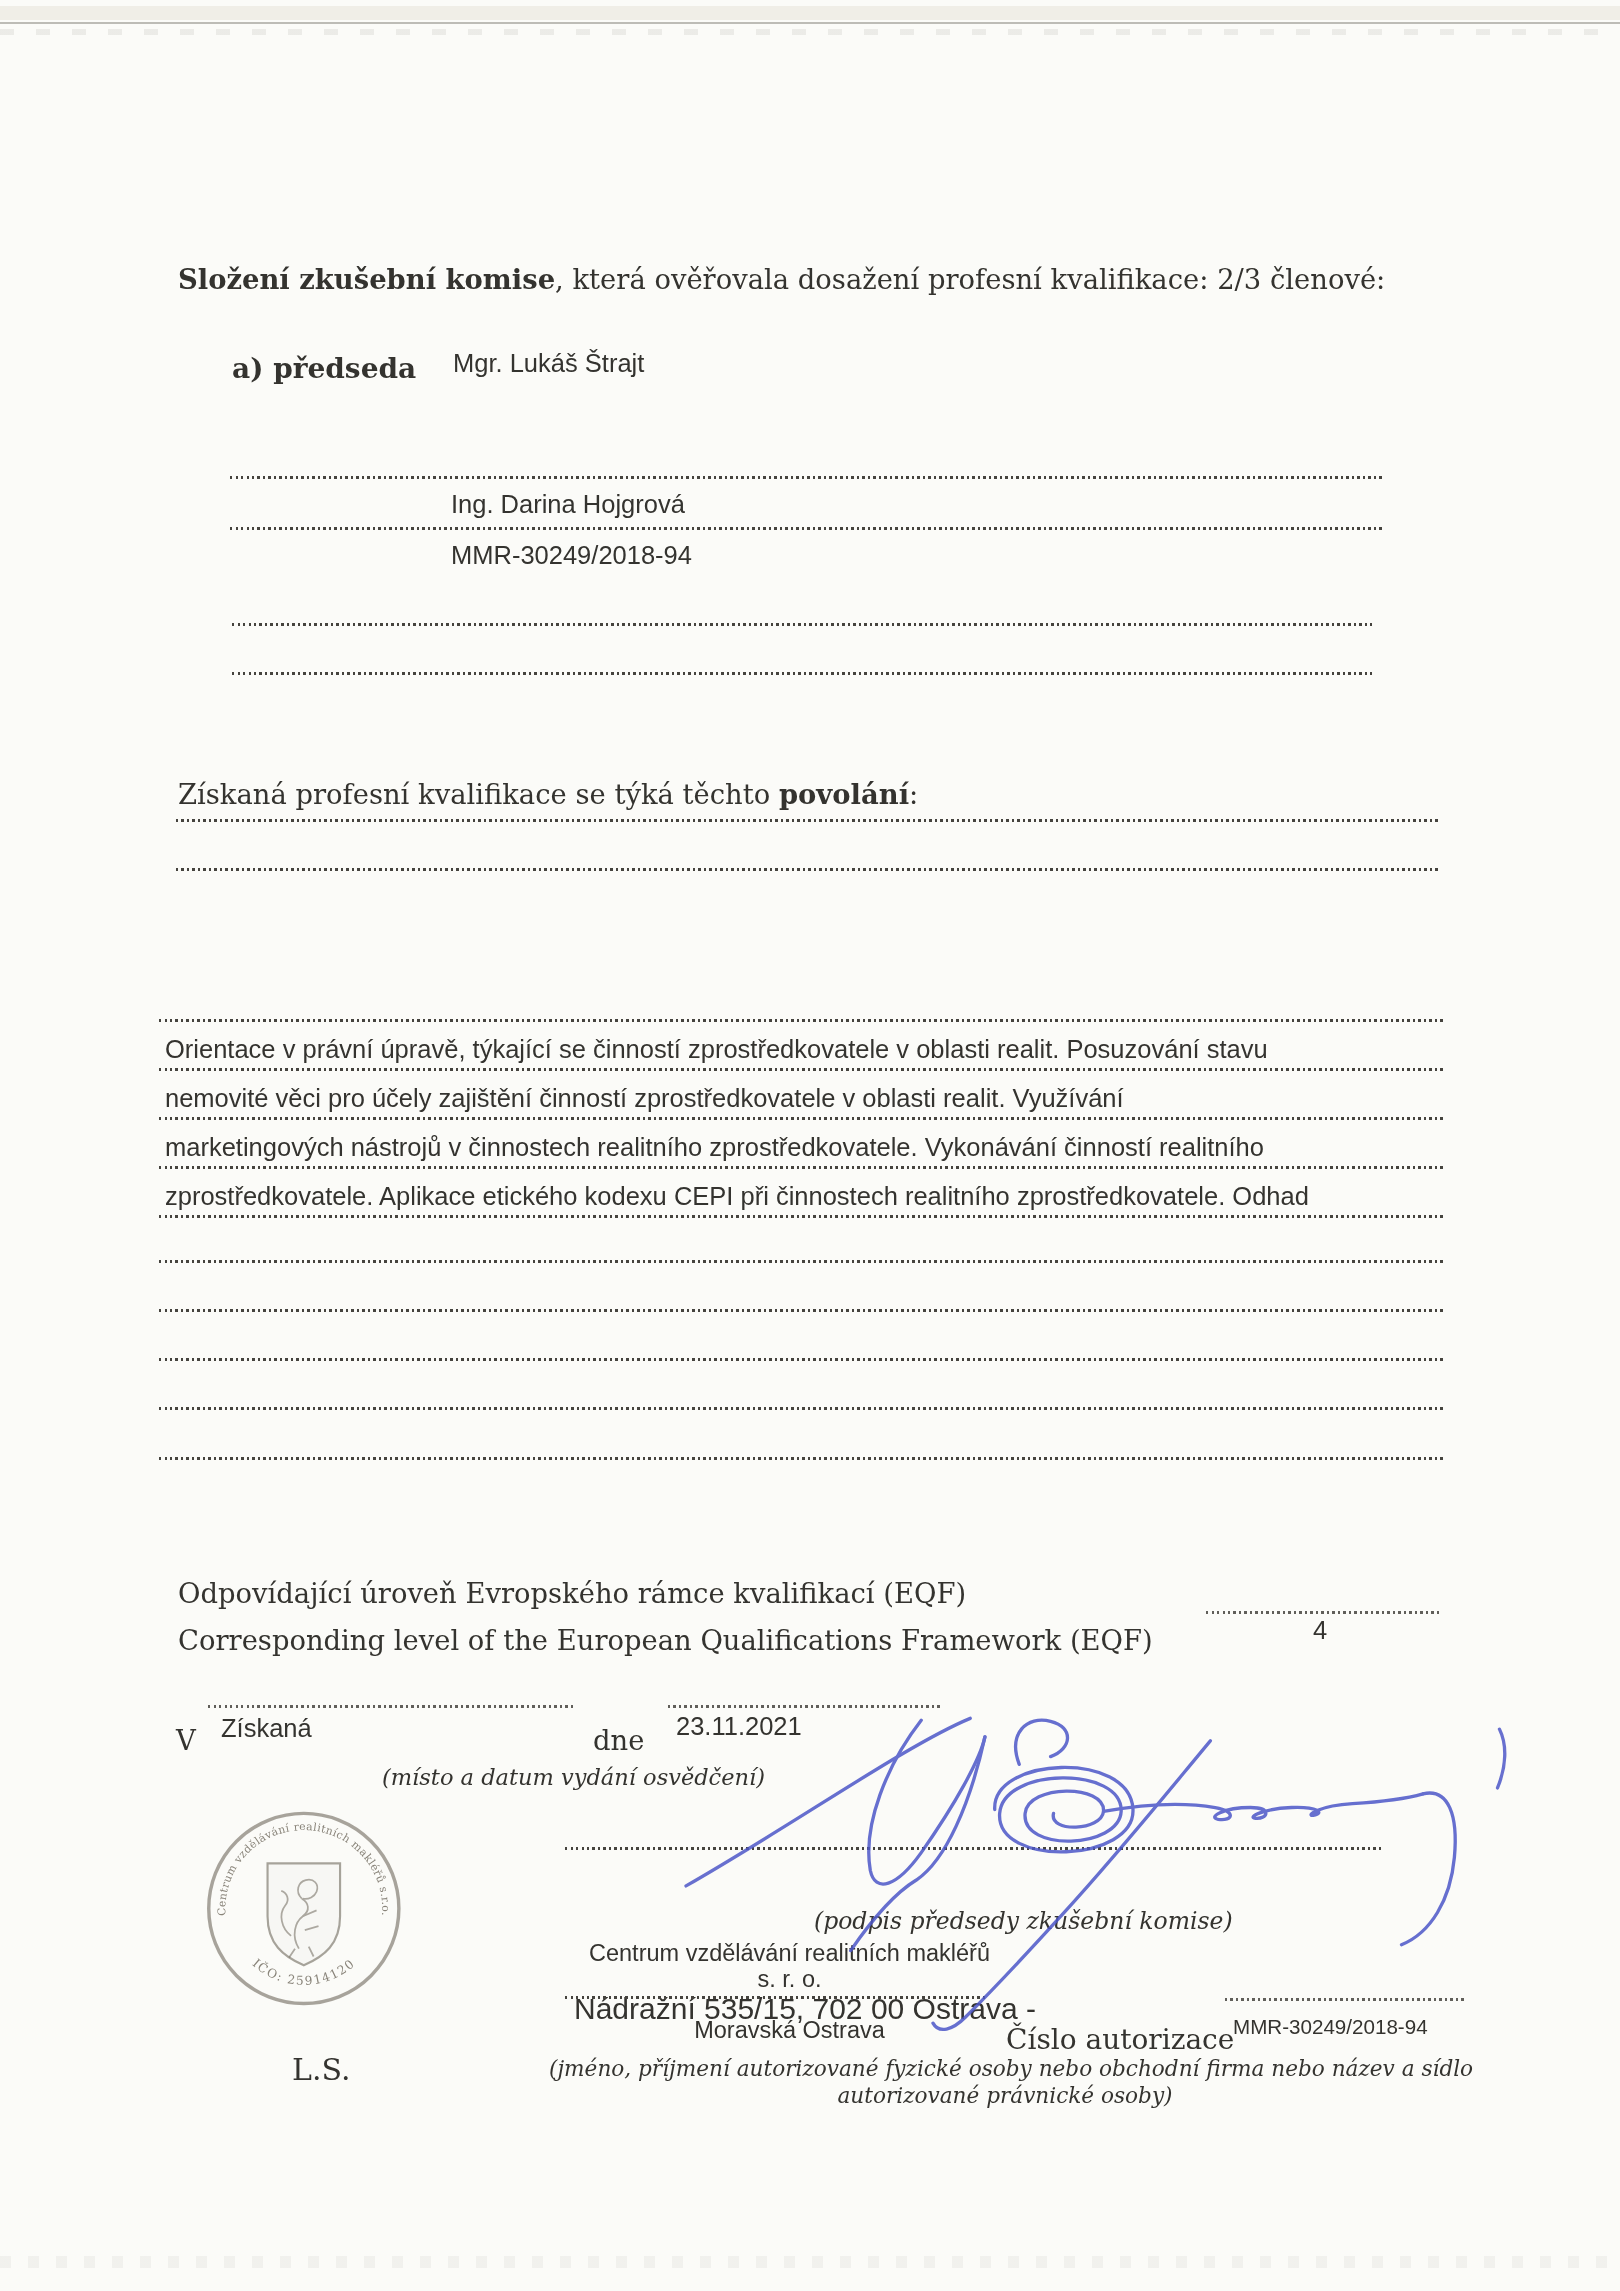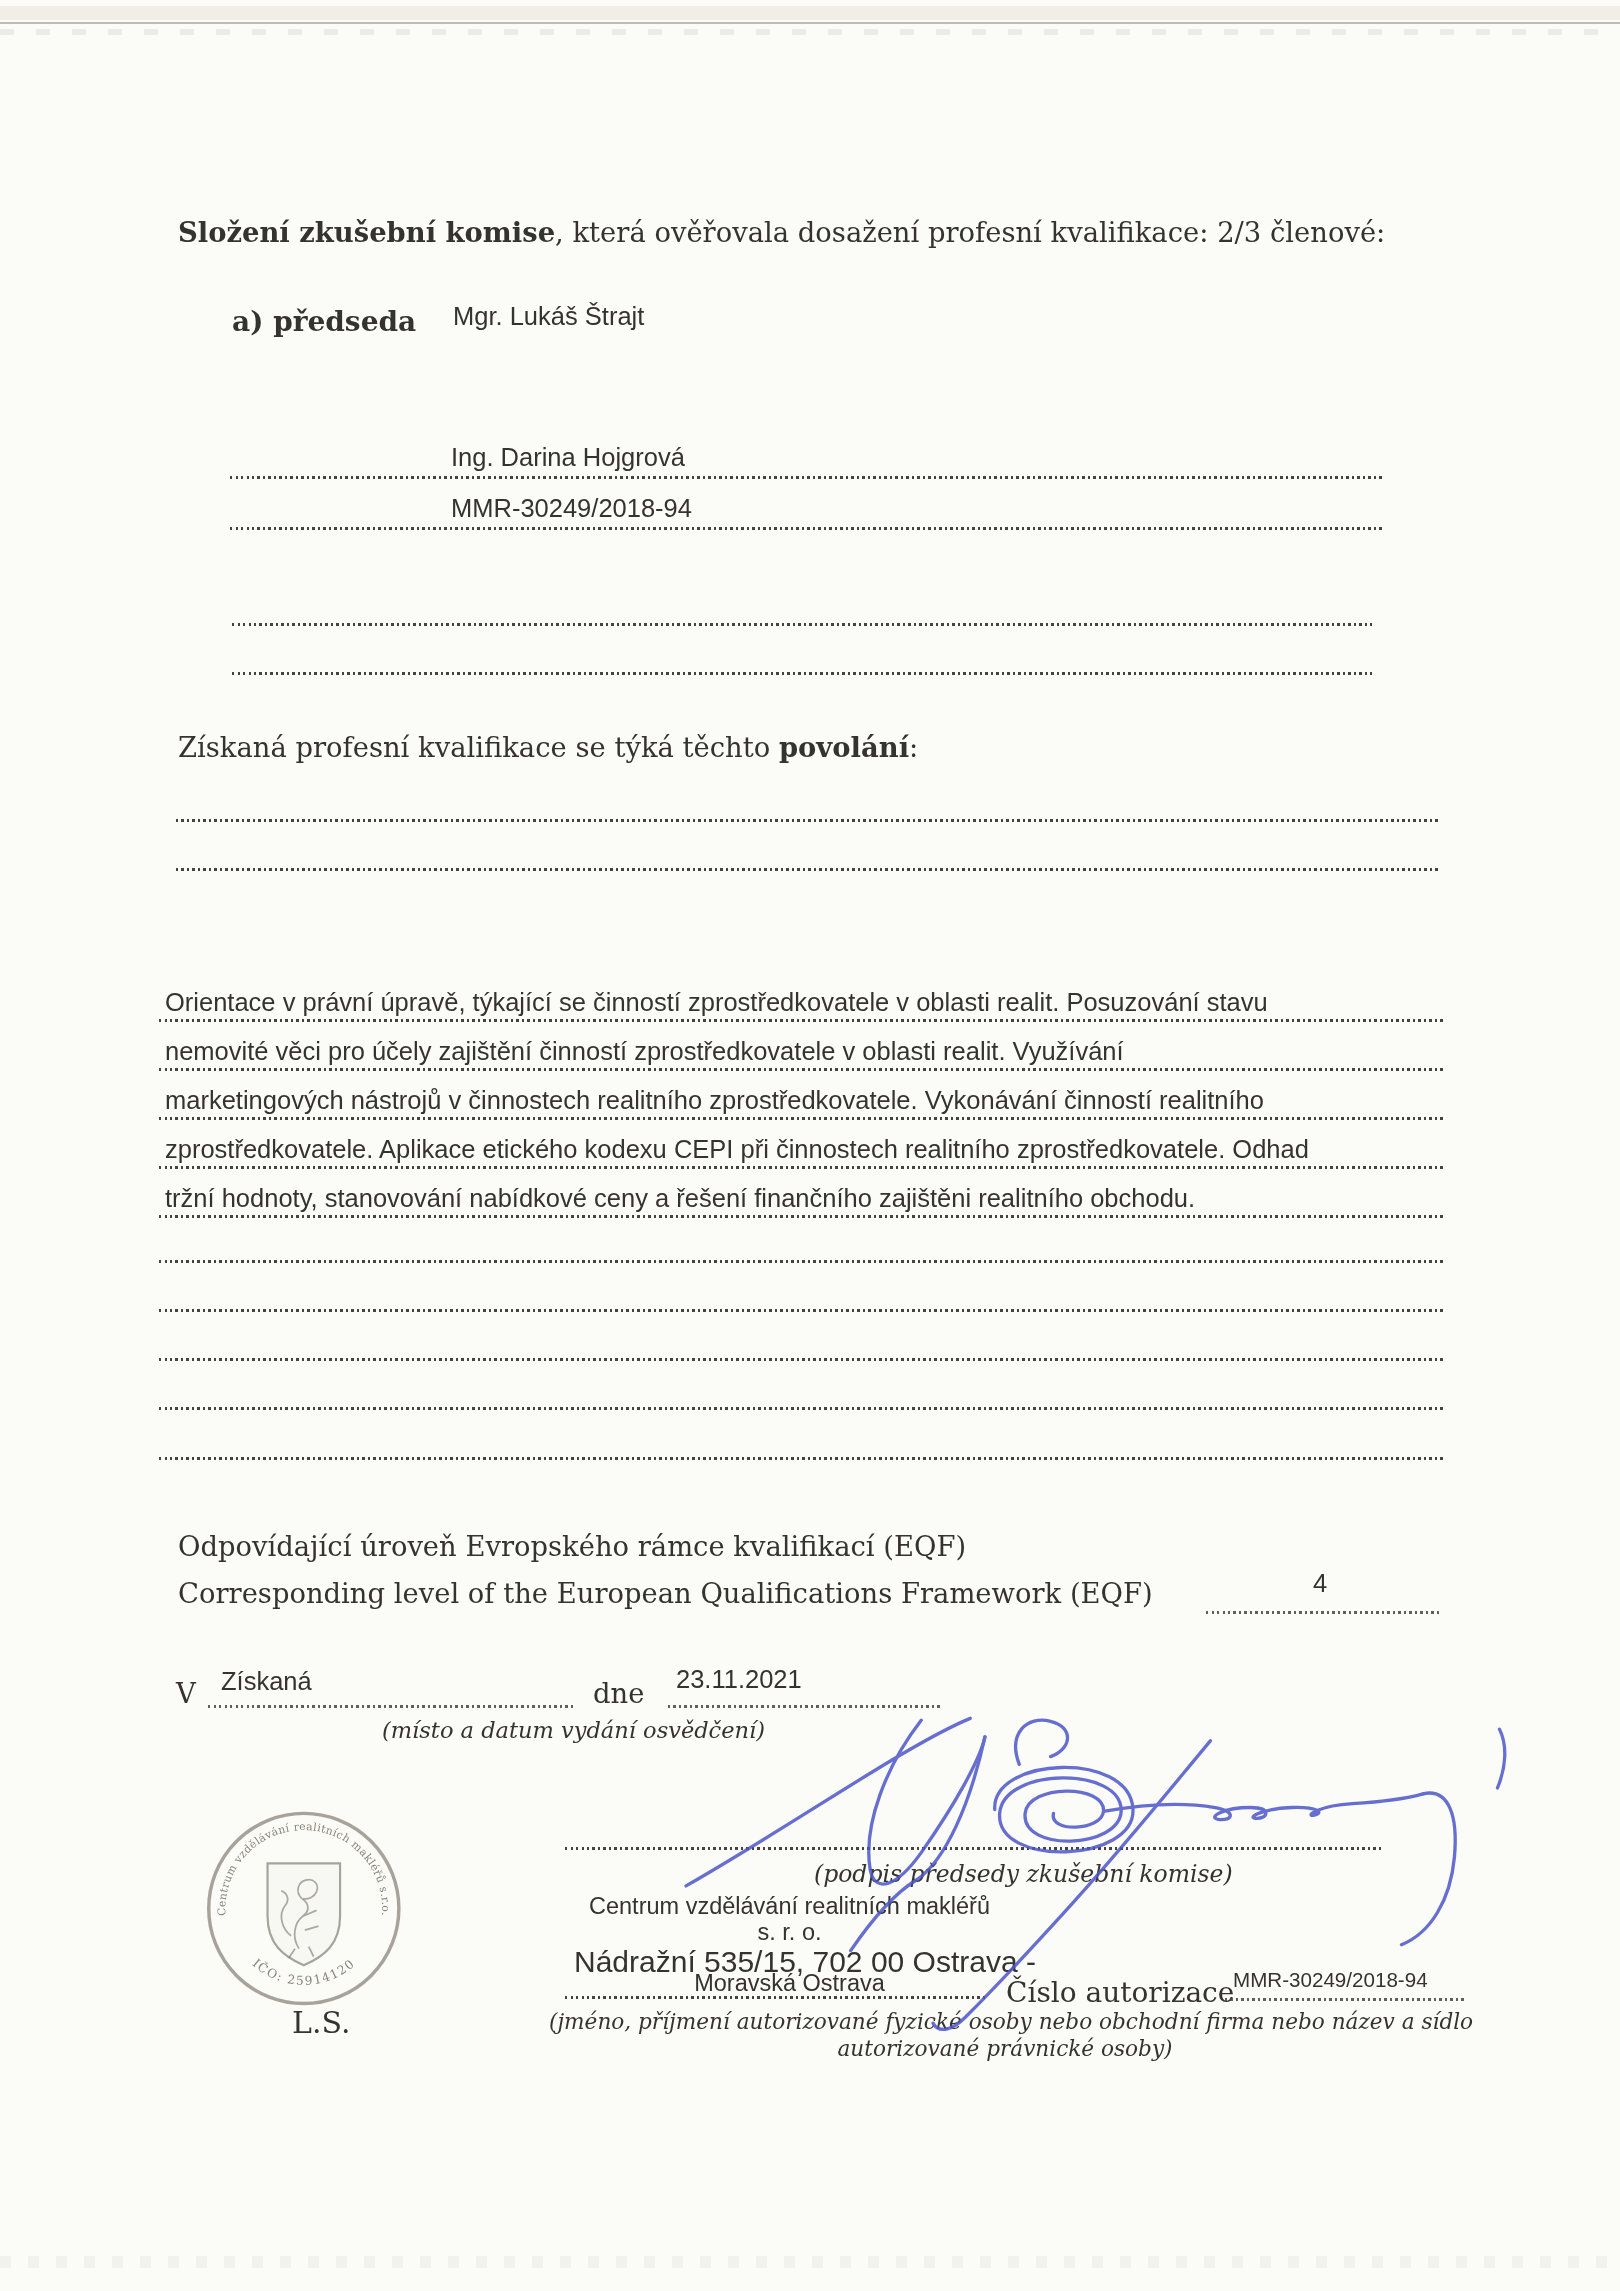--- a/index.html
+++ b/index.html
@@ -1,18 +1,18 @@
 <!DOCTYPE html>
 <html><head>
 <meta charset="utf-8">
 <style>
   html,body{margin:0;padding:0;background:#d9d9d6;}
   .page{position:relative;width:1620px;height:2292px;background:#fbfbf8;overflow:hidden;
         font-family:"DejaVu Serif",serif;color:#34332f;}
-  .abs{position:absolute;white-space:nowrap;}
+  .abs{position:absolute;white-space:nowrap;margin-top:47px;}
   .serif{font-family:"DejaVu Serif",serif;}
   .sans{font-family:"Liberation Sans","DejaVu Sans",sans-serif;text-align:right;}
   .b{font-weight:bold;}
   .it{font-style:italic;}
   .ctr{text-align:center;}
   .dotline{position:absolute;height:2.9px;
     background-image:repeating-linear-gradient(to right,#45433e 0 2.3px,transparent 2.3px 5.5px);}
   .dotline.faint{opacity:.85;}
   .scanband{position:absolute;left:0;width:1620px;}
   svg{position:absolute;left:0;top:0;pointer-events:none;}
@@ -50,21 +50,20 @@
 
 
   <div class="abs sans" style="left:165px;top:988px;font-size:25.5px;">Orientace v právní úpravě, týkající se činností zprostředkovatele v oblasti realit. Posuzování stavu</div>
   <div class="dotline" style="left:159px;top:1019px;width:1284px;"></div>
   <div class="abs sans" style="left:165px;top:1037px;font-size:25.5px;">nemovité věci pro účely zajištění činností zprostředkovatele v oblasti realit. Využívání</div>
   <div class="dotline" style="left:159px;top:1068px;width:1284px;"></div>
   <div class="abs sans" style="left:165px;top:1086px;font-size:25.5px;">marketingových nástrojů v činnostech realitního zprostředkovatele. Vykonávání činností realitního</div>
   <div class="dotline" style="left:159px;top:1117px;width:1284px;"></div>
   <div class="abs sans" style="left:165px;top:1135px;font-size:25.5px;">zprostředkovatele. Aplikace etického kodexu CEPI při činnostech realitního zprostředkovatele. Odhad</div>
   <div class="dotline" style="left:159px;top:1166px;width:1284px;"></div>
-  <div class="abs sans" style="left:165px;top:1184px;font-size:25.5px;">tržní hodnoty, stanovování nabídkové ceny a řešení finančního zajištěni realitního obchodu.</div>
   <div class="dotline" style="left:159px;top:1215px;width:1284px;"></div>
 
   <div class="dotline" style="left:159px;top:1260px;width:1284px;"></div>
   <div class="dotline" style="left:159px;top:1309px;width:1284px;"></div>
   <div class="dotline" style="left:159px;top:1358px;width:1284px;"></div>
   <div class="dotline" style="left:159px;top:1407px;width:1284px;"></div>
   <div class="dotline" style="left:159px;top:1457px;width:1284px;"></div>
 
   <div class="abs serif" style="left:178px;top:1531px;font-size:27.4px;">Odpovídající úroveň Evropského rámce kvalifikací (EQF)</div>
   <div class="abs serif" style="left:178px;top:1578px;font-size:27.4px;">Corresponding level of the European Qualifications Framework (EQF)</div>

